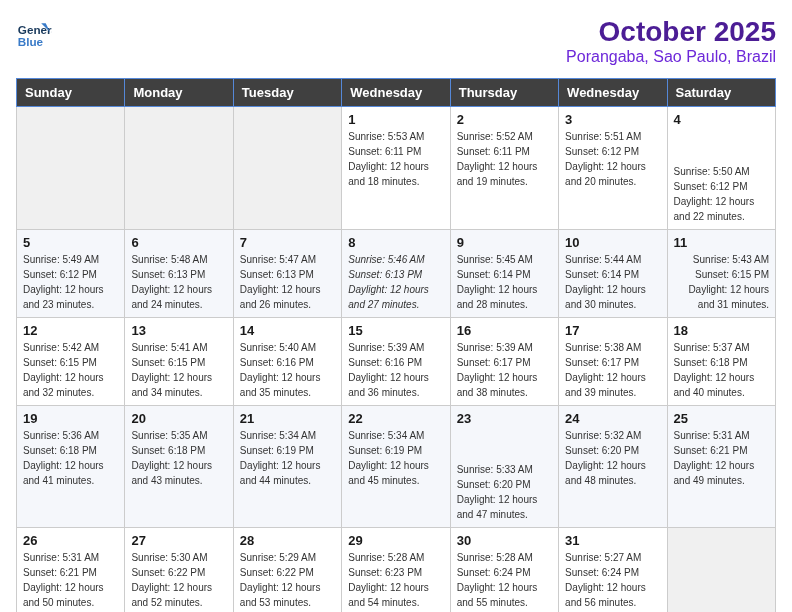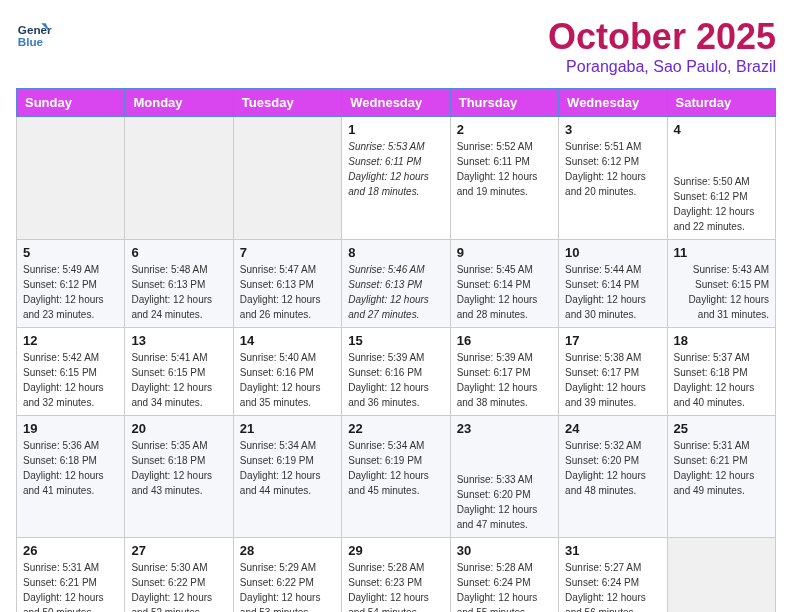--- a/index.html
+++ b/index.html
@@ -22,35 +22,35 @@
       gap: 6px;
     }
     .logo-icon {
       width: 36px;
       height: 36px;
     }
     .title-block {
       text-align: right;
     }
     .calendar-title {
-      font-size: 36px;
+      font-size: 28px;
       font-weight: bold;
-      color: #be185d;
+      color: #4c1d95;
     }
     .calendar-subtitle {
       font-size: 16px;
       color: #6d28d9;
     }
     table {
       width: 100%;
       border-collapse: collapse;
       border: 1px solid #ccc;
     }
     thead tr th {
-      background: #d946ef;
+      background: #404040;
       color: #fff;
       text-align: left;
       padding: 6px 8px;
       font-size: 13px;
       font-weight: bold;
       border: 1px solid #5588d8;
     }
     tbody tr td {
       vertical-align: top;
       padding: 5px 6px;
@@ -109,21 +109,21 @@
         <th>Saturday</th>
       </tr>
   </thead>
   <tbody id="calendar-body">
       <tr>
         <td class="empty"></td>
         <td class="empty"></td>
         <td class="empty"></td>
         <td>
           <span class="day-num">1</span>
-          <div class="day-info" style="white-space: pre-line; font-style: italic;">Sunrise: 5:53 AM
+          <div class="day-info" style="white-space: pre-line;">Sunrise: 5:53 AM
 Sunset: 6:11 PM
 Daylight: 12 hours and 18 minutes.</div>
         </td>
         <td>
           <span class="day-num">2</span>
           <div class="day-info" style="white-space: pre-line;">Sunrise: 5:52 AM
 Sunset: 6:11 PM
 Daylight: 12 hours and 19 minutes.</div>
         </td>
         <td>

